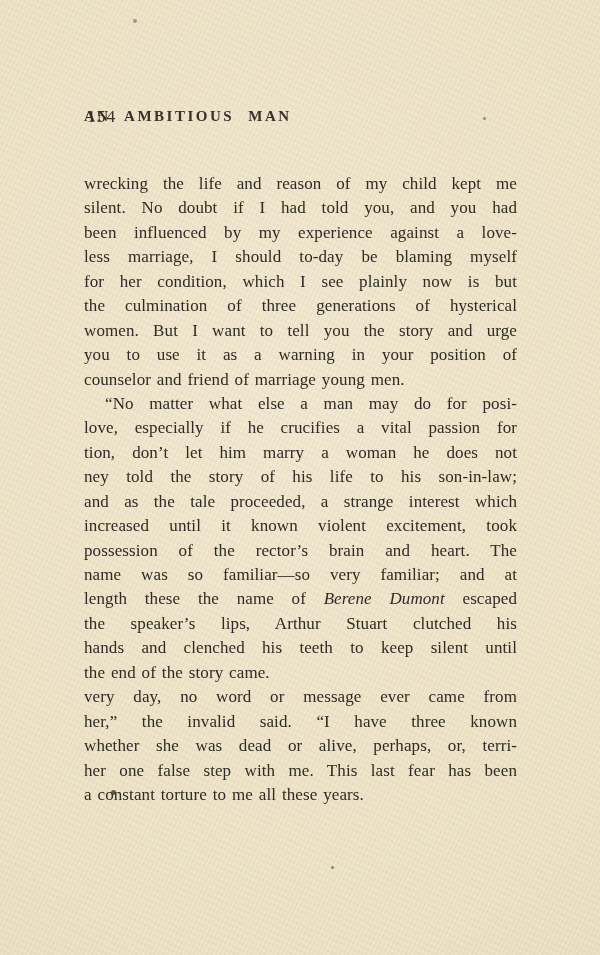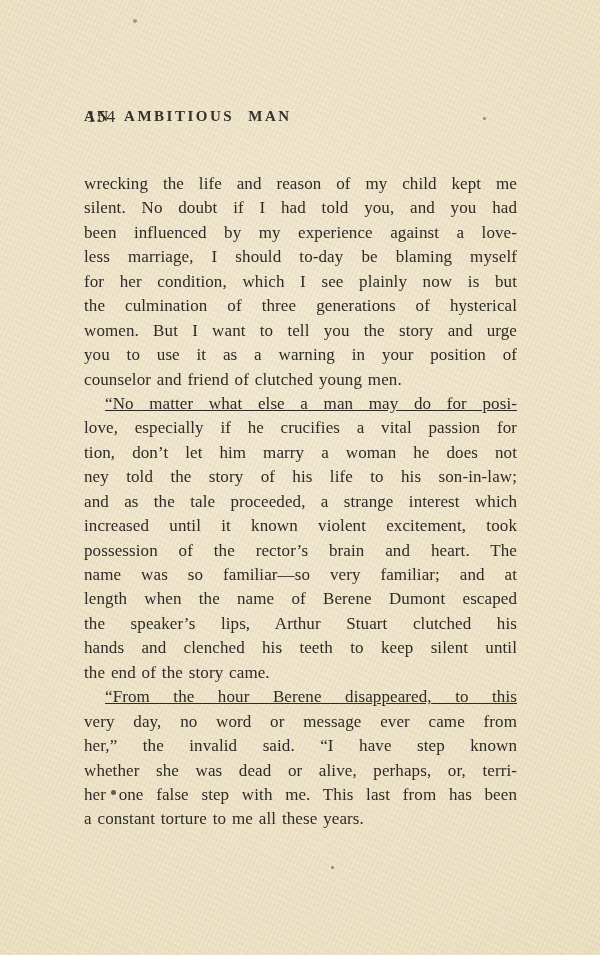--- a/index.html
+++ b/index.html
@@ -69,23 +69,23 @@
     word-spacing: 1.5px;
     text-align: justify;
     text-align-last: justify;
     overflow: hidden;
   }
   .line.no-stretch {
     text-align-last: left;
   }
   .line.indent {
     padding-left: 21px;
-    text-decoration: underline;
   }
   .ital {
+    font-style: italic;
   }
   .ink-speck {
     position: absolute;
     border-radius: 50%;
     background: #4a4335;
     pointer-events: none;
   }
 </style>
 </head>
 <body>
@@ -100,38 +100,37 @@
 
   <div class="text-block" id="text-block">
       <div class="line">wrecking the life and reason of my child kept me</div>
       <div class="line">silent.  No doubt if I had told you, and you had</div>
       <div class="line">been influenced by my experience against a love-</div>
       <div class="line">less marriage, I should to-day be blaming myself</div>
       <div class="line">for her condition, which I see plainly now is but</div>
       <div class="line">the culmination of three generations of hysterical</div>
       <div class="line">women.  But I want to tell you the story and urge</div>
       <div class="line">you to use it as a warning in your position of</div>
-      <div class="line no-stretch">counselor and friend of clutched young men.</div>
+      <div class="line no-stretch">counselor and friend of marriage young men.</div>
       <div class="line indent">“No matter what else a man may do for posi-</div>
       <div class="line">love, especially if he crucifies a vital passion for</div>
       <div class="line">tion, don’t let him marry a woman he does not</div>
       <div class="line">ney told the story of his life to his son-in-law;</div>
       <div class="line">and as the tale proceeded, a strange interest which</div>
       <div class="line">increased until it known violent excitement, took</div>
       <div class="line">possession of the rector’s brain and heart.  The</div>
       <div class="line">name was so familiar—so very familiar; and at</div>
-      <div class="line"><span>length when the name of </span><span class="ital">Berene Dumont</span><span> escaped</span></div>
+      <div class="line"><span>length these the name of </span><span class="ital">Berene Dumont</span><span> escaped</span></div>
       <div class="line">the speaker’s lips, Arthur Stuart clutched his</div>
       <div class="line">hands and clenched his teeth to keep silent until</div>
       <div class="line no-stretch">the end of the story came.</div>
-      <div class="line indent">“From the hour Berene disappeared, to this</div>
       <div class="line">very day, no word or message ever came from</div>
-      <div class="line">her,” the invalid said.  “I have step known</div>
+      <div class="line">her,” the invalid said.  “I have three known</div>
       <div class="line">whether she was dead or alive, perhaps, or, terri-</div>
-      <div class="line">her one false step with me.  This last from has been</div>
+      <div class="line">her one false step with me.  This last fear has been</div>
       <div class="line no-stretch">a constant torture to me all these years.</div>
     </div>
 
   <div class="ink-speck" style="left:133px; top:19px; width:4px; height:4px; opacity:.45;"></div>
   <div class="ink-speck" style="left:483px; top:117px; width:3px; height:3px; opacity:.55;"></div>
   <div class="ink-speck" style="left:111px; top:790px; width:5px; height:5px; opacity:.85;"></div>
   <div class="ink-speck" style="left:331px; top:866px; width:3px; height:3px; opacity:.6;"></div>
 </div>
 
 </body></html>

